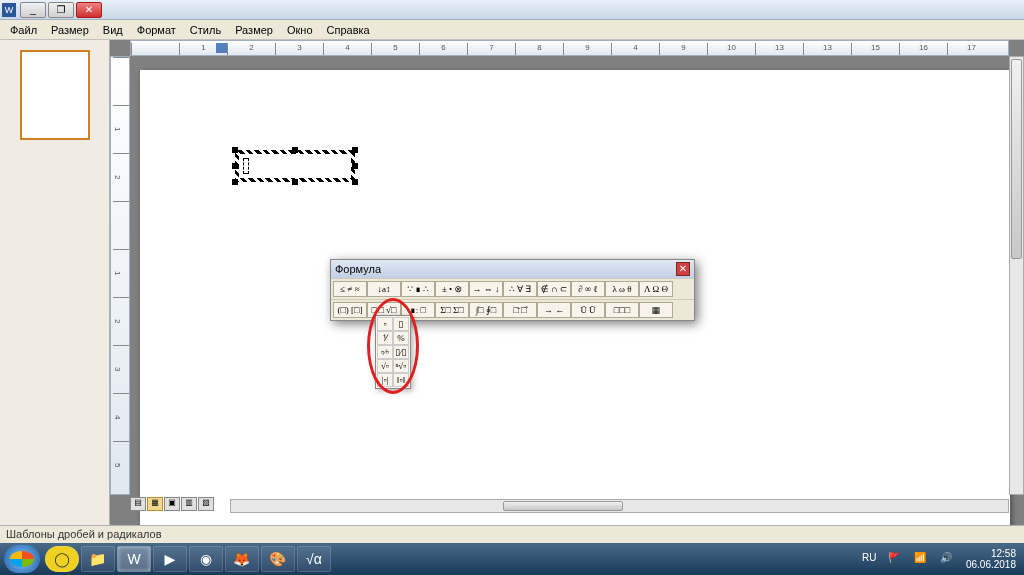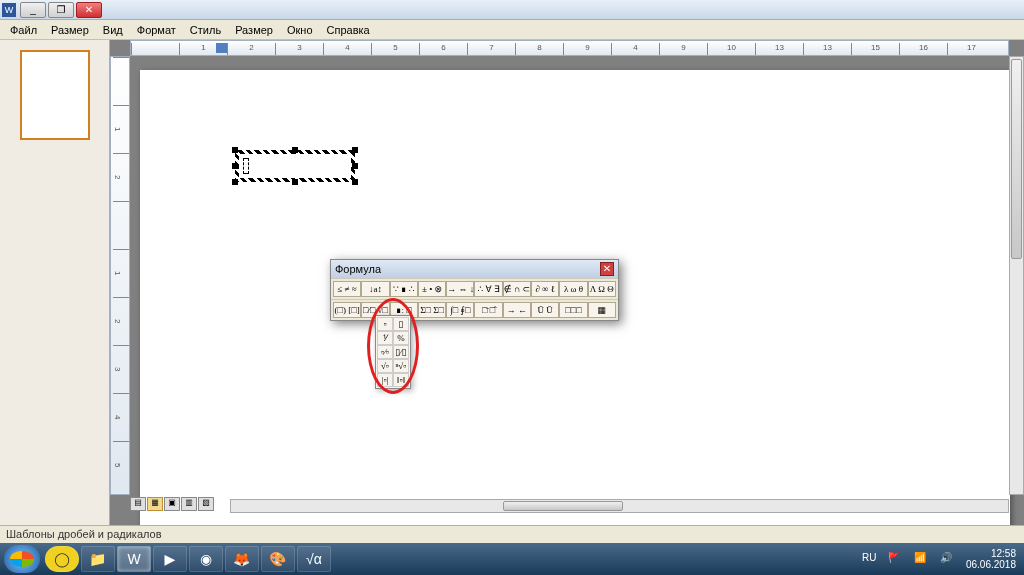--- a/index.html
+++ b/index.html
@@ -37,21 +37,21 @@
   .eqobj { position:absolute; top:80px; left:95px; width:120px; height:32px; background:#fff; }
   .eqobj-border { position:absolute; inset:0; background:repeating-linear-gradient(45deg,#000 0,#000 3px,#fff 3px,#fff 6px); }
   .eqobj-inner { position:absolute; inset:4px; background:#fff; }
   .eqobj .handle { position:absolute; width:6px; height:6px; background:#000; }
   .h-tl{top:-3px;left:-3px}.h-tm{top:-3px;left:57px}.h-tr{top:-3px;right:-3px}
   .h-ml{top:13px;left:-3px}.h-mr{top:13px;right:-3px}
   .h-bl{bottom:-3px;left:-3px}.h-bm{bottom:-3px;left:57px}.h-br{bottom:-3px;right:-3px}
   .eqobj-cursor { position:absolute; top:8px; left:8px; width:6px; height:16px; border:1px dashed #000; }
 
   
-  .formula-panel { position:absolute; top:259px; left:330px; width:289px; background:#ece9d8; border:1px solid #888; box-shadow:3px 3px 10px rgba(0,0,0,0.5); }
+  .formula-panel { position:absolute; top:259px; left:330px; width:365px; background:#ece9d8; border:1px solid #888; box-shadow:3px 3px 10px rgba(0,0,0,0.5); }
   .fp-title { height:18px; background:linear-gradient(to bottom,#e0e8f4,#c0d0e4); display:flex; align-items:center; padding:0 4px; font-size:11px; }
   .fp-title span { flex:1; }
   .fp-close { width:14px; height:14px; background:#d04040; color:#fff; font-size:10px; text-align:center; line-height:12px; border:1px solid #802020; }
   .fp-row { display:flex; padding:2px; gap:0; border-top:1px solid #d0c8b8; }
   .fp-btn { width:34px; height:16px; border:1px solid #b0a890; background:#f8f4ec; font-size:9px; text-align:center; line-height:14px; font-family:"Times New Roman",serif; overflow:hidden; white-space:nowrap; }
 
   
   .fp-dropdown { position:absolute; top:315px; left:375px; width:36px; background:#f8f4ec; border:1px solid #888; box-shadow:2px 2px 6px rgba(0,0,0,0.3); padding:1px; }
   .fp-dd-row { display:flex; }
   .fp-dd-cell { width:16px; height:14px; border:1px solid #ccc; font-size:9px; text-align:center; line-height:12px; font-family:"Times New Roman",serif; }

